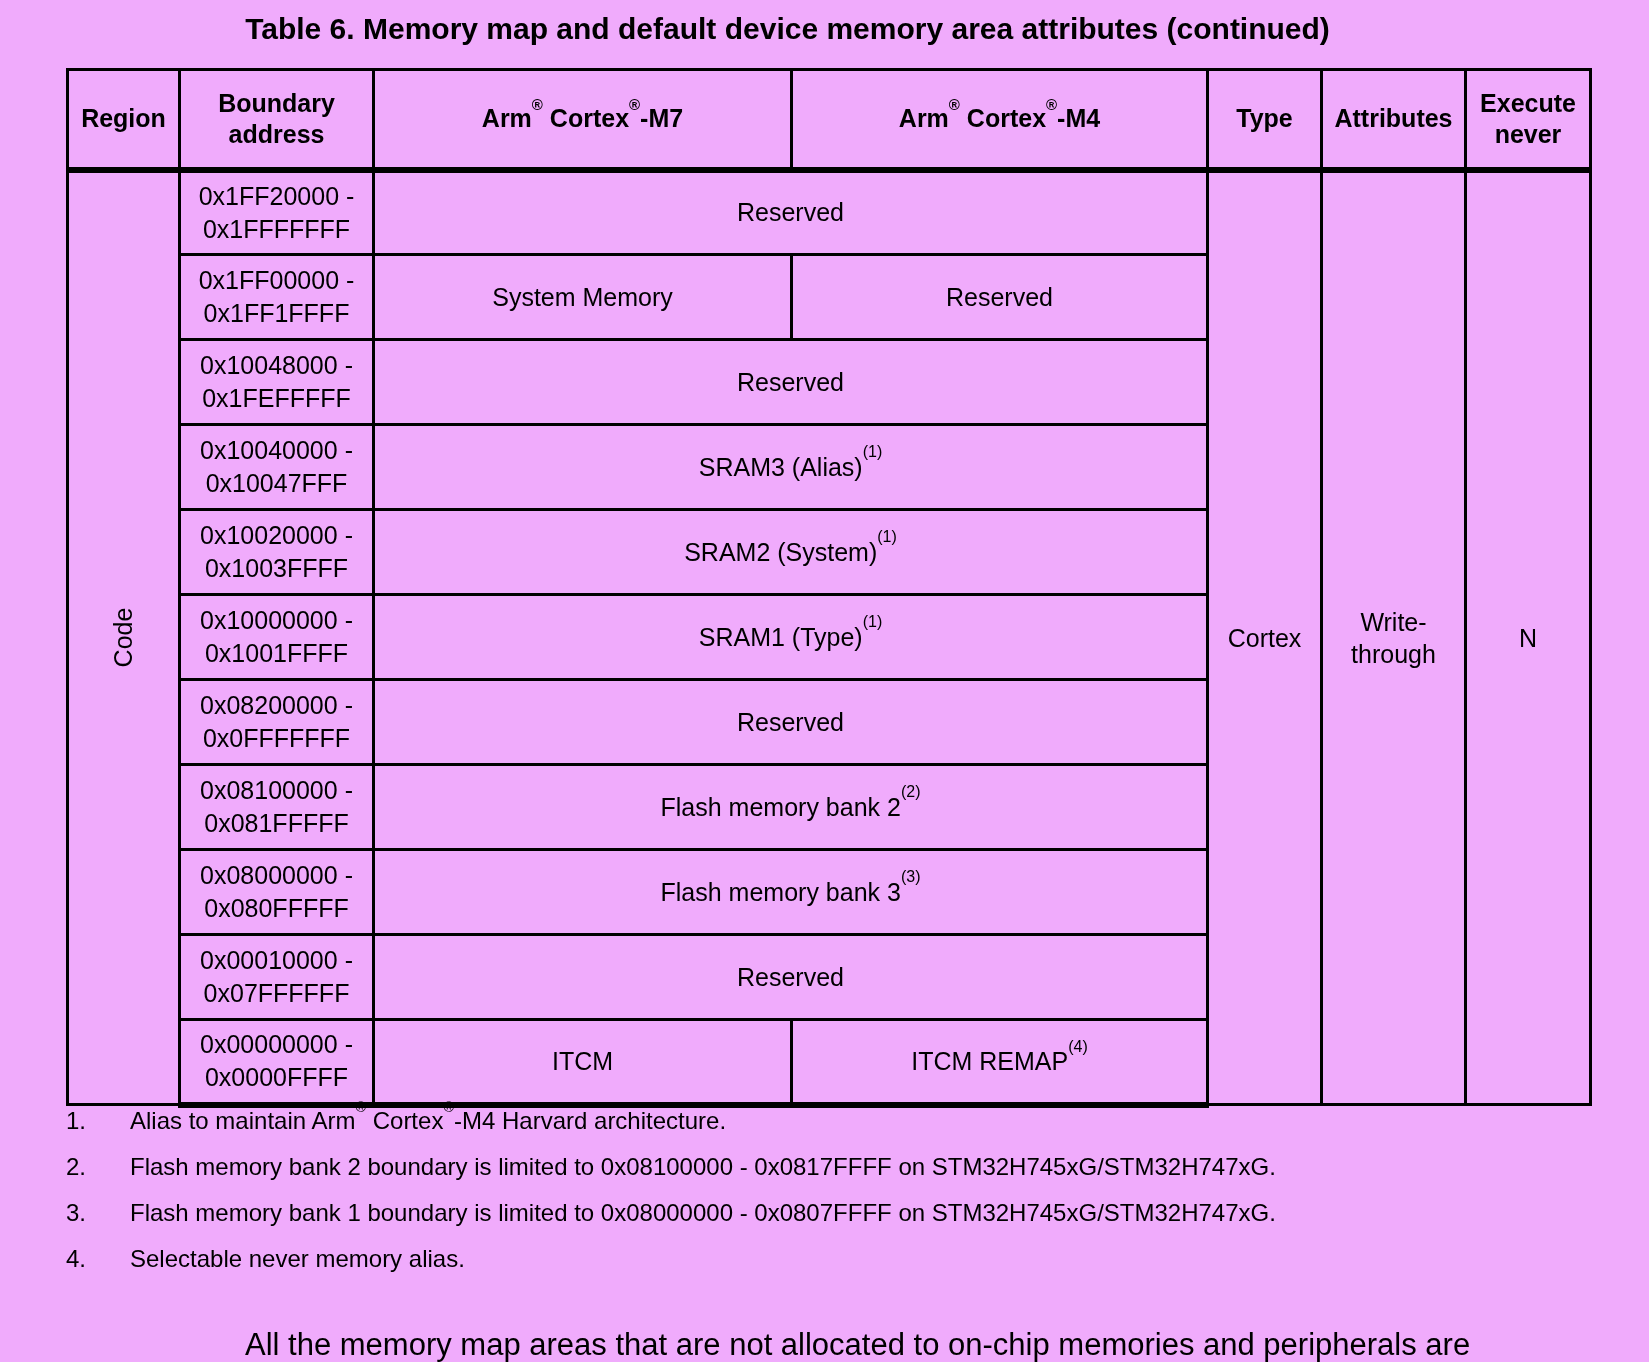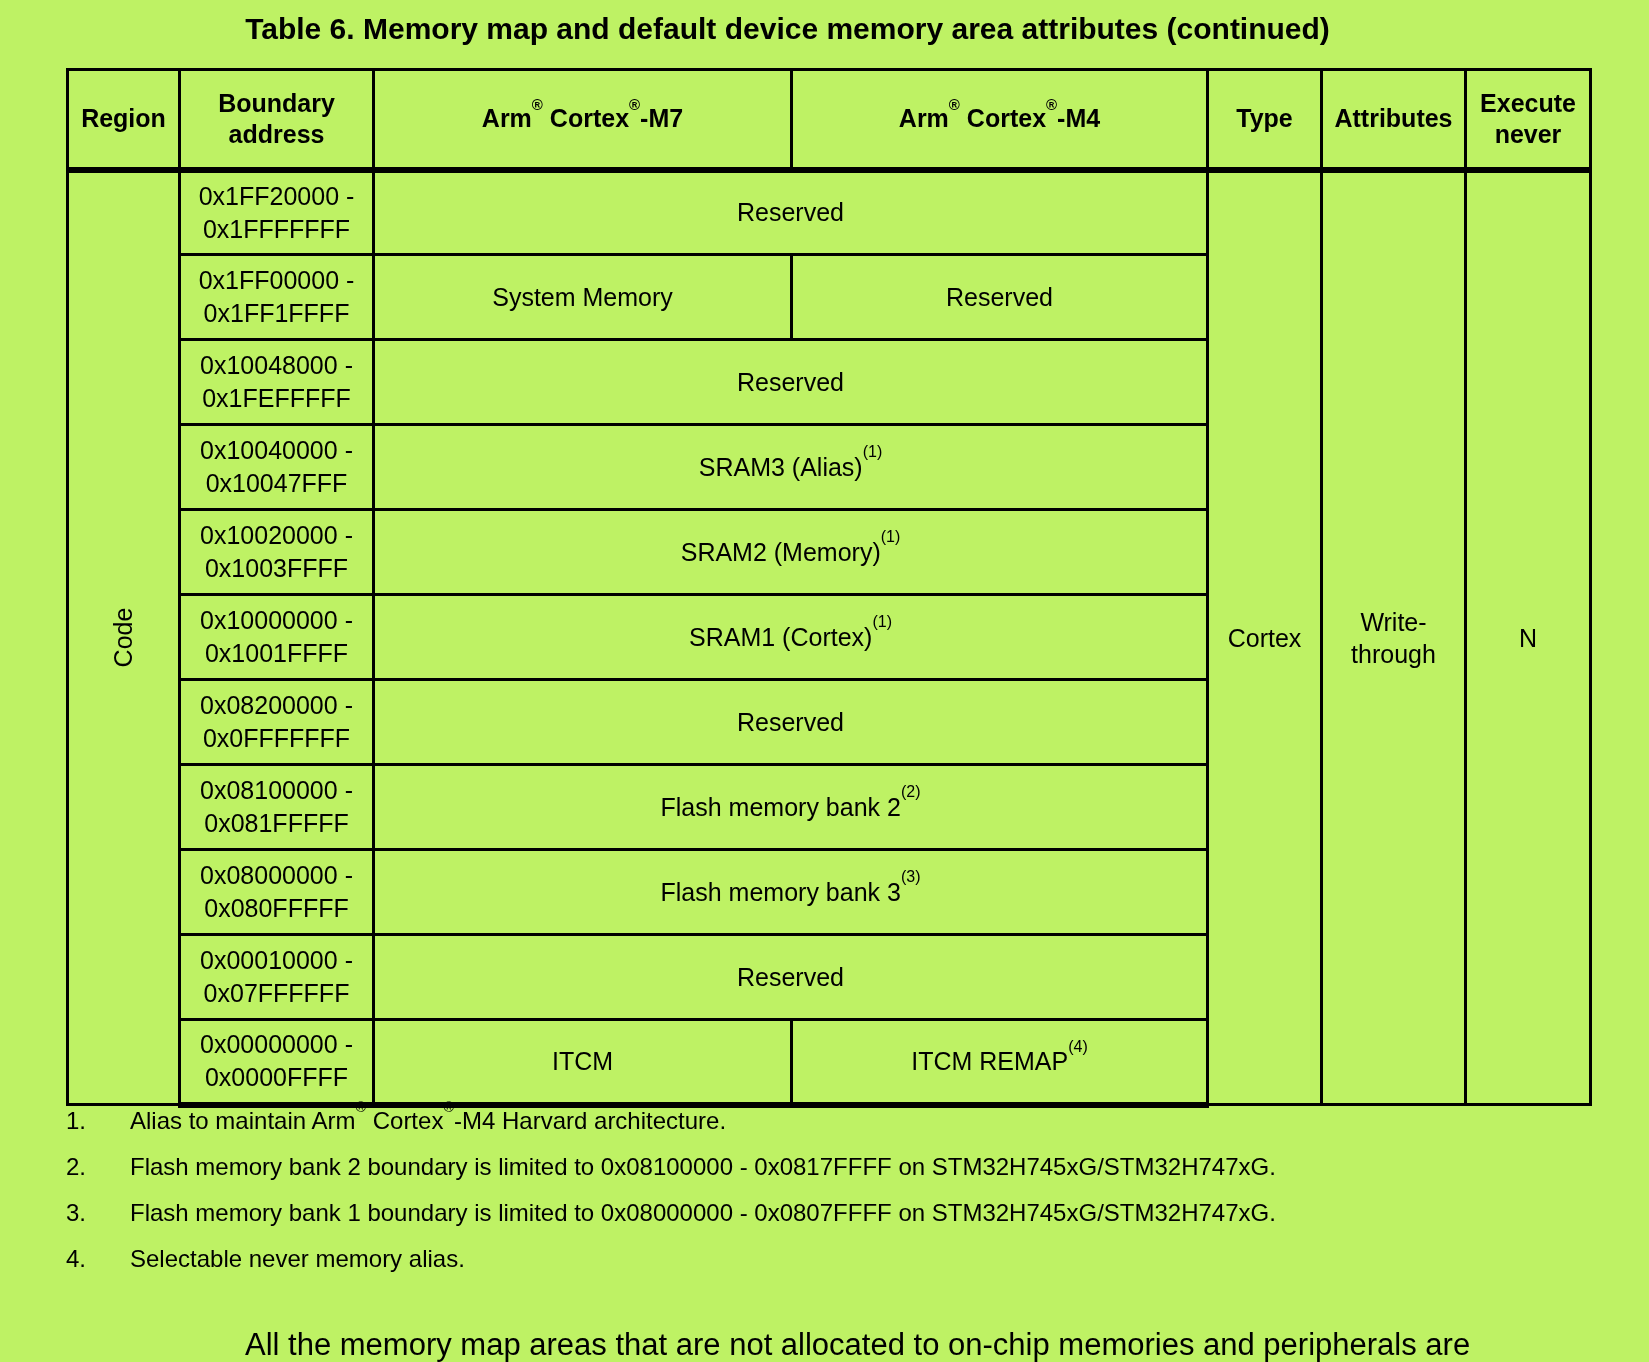--- a/index.html
+++ b/index.html
@@ -1,20 +1,20 @@
 <!DOCTYPE html>
 <html><head>
 <meta charset="utf-8">
 <style>
   html, body { margin: 0; padding: 0; background: #ffffff; }
   .page {
     position: relative;
     width: 1649px;
     height: 1362px;
-    background: #bef264;
+    background: #f0abfc;
     color: #000000;
     font-family: "Liberation Sans", sans-serif;
     overflow: hidden;
   }
   .doc-title {
     position: absolute;
     left: 26px;
     top: 12px;
     width: 1523px;
     text-align: center;
@@ -156,28 +156,28 @@
             <span class="line">0x10040000 -</span>
             <span class="line">0x10047FFF</span>
           </td>
         <td colspan="2"><span>SRAM3 (Alias)</span><sup class="fnref">(1)</sup></td>
       </tr>
       <tr>
         <td class="addr">
             <span class="line">0x10020000 -</span>
             <span class="line">0x1003FFFF</span>
           </td>
-        <td colspan="2"><span>SRAM2 (Memory)</span><sup class="fnref">(1)</sup></td>
+        <td colspan="2"><span>SRAM2 (System)</span><sup class="fnref">(1)</sup></td>
       </tr>
       <tr>
         <td class="addr">
             <span class="line">0x10000000 -</span>
             <span class="line">0x1001FFFF</span>
           </td>
-        <td colspan="2"><span>SRAM1 (Cortex)</span><sup class="fnref">(1)</sup></td>
+        <td colspan="2"><span>SRAM1 (Type)</span><sup class="fnref">(1)</sup></td>
       </tr>
       <tr>
         <td class="addr">
             <span class="line">0x08200000 -</span>
             <span class="line">0x0FFFFFFF</span>
           </td>
         <td colspan="2"><span>Reserved</span></td>
       </tr>
       <tr>
         <td class="addr">

